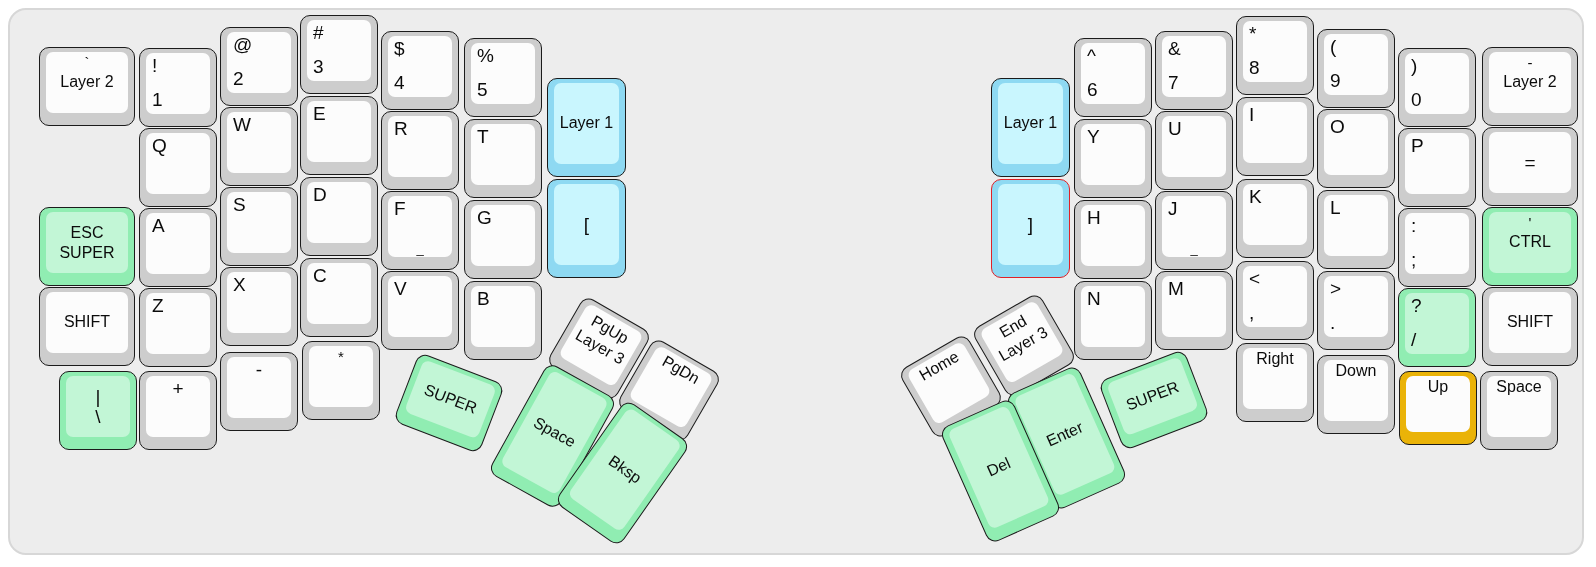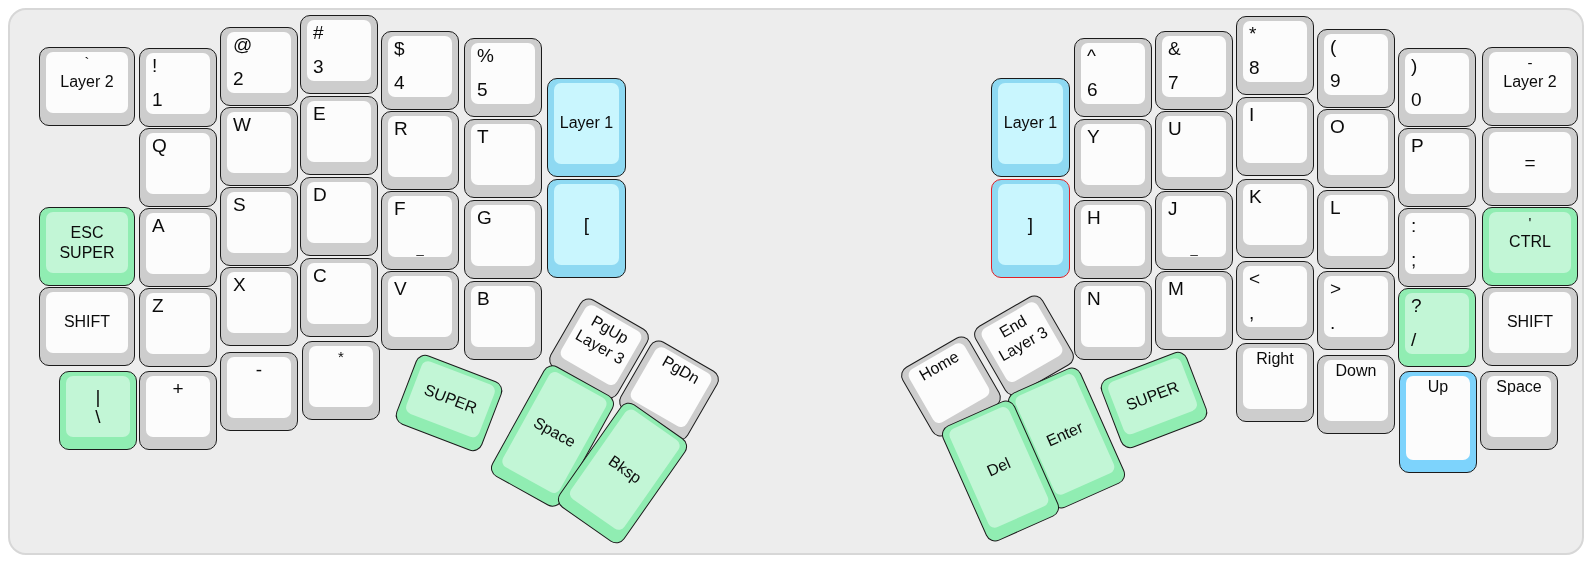--- a/index.html
+++ b/index.html
@@ -270,21 +270,21 @@
       <div class="key" style="left: 1398px; top: 208px; width: 78px; height: 79px; background: rgb(205, 205, 205); border-color: rgb(27, 27, 27);">
         <div class="face" style="background: rgb(252, 252, 252);"></div>
         <div class="lab p-tl">:</div>
         <div class="lab p-bl">;</div>
       </div>
       <div class="key" style="left: 1398px; top: 288px; width: 78px; height: 79px; background: rgb(144, 237, 178); border-color: rgb(27, 27, 27);">
         <div class="face" style="background: rgb(194, 246, 214);"></div>
         <div class="lab p-tl">?</div>
         <div class="lab p-bl">/</div>
       </div>
-      <div class="key" style="left: 1399px; top: 371px; width: 78px; height: 102px; background: #7dd3fc; border-color: rgb(27, 27, 27);">
+      <div class="key" style="left: 1399px; top: 371px; width: 78px; height: 74px; background: #eab308; border-color: rgb(27, 27, 27);">
         <div class="face" style="background: rgb(252, 252, 252);"></div>
         <div class="lab p-tc w">Up</div>
       </div>
       <div class="key" style="left: 1482px; top: 47px; width: 96px; height: 79px; background: rgb(205, 205, 205); border-color: rgb(27, 27, 27);">
         <div class="face" style="background: rgb(252, 252, 252);"></div>
         <div class="lab p-tc s">-</div>
         <div class="lab p-mid w">Layer 2</div>
       </div>
       <div class="key" style="left: 1482px; top: 127px; width: 96px; height: 79px; background: rgb(205, 205, 205); border-color: rgb(27, 27, 27);">
         <div class="face" style="background: rgb(252, 252, 252);"></div>

